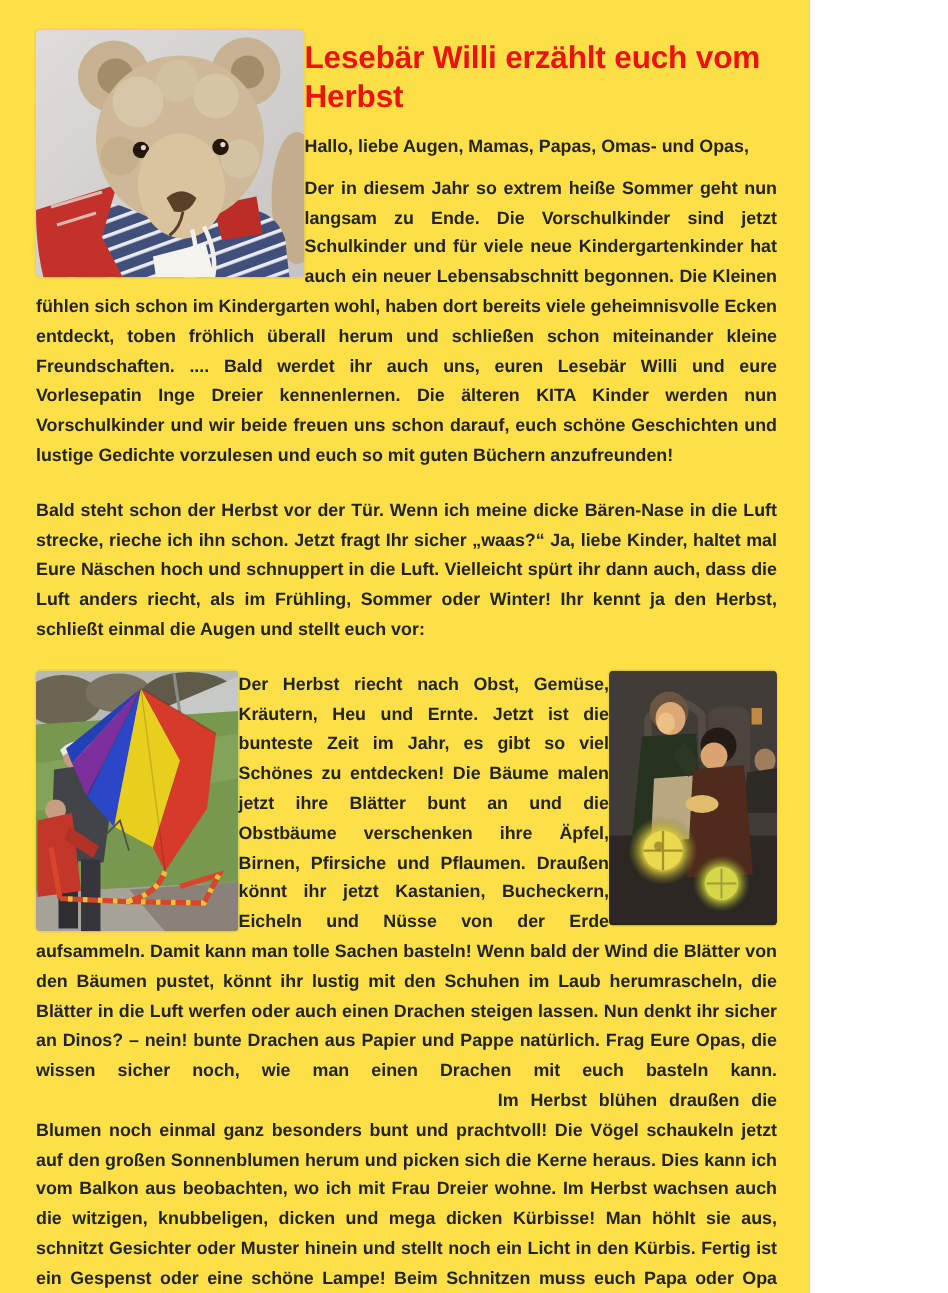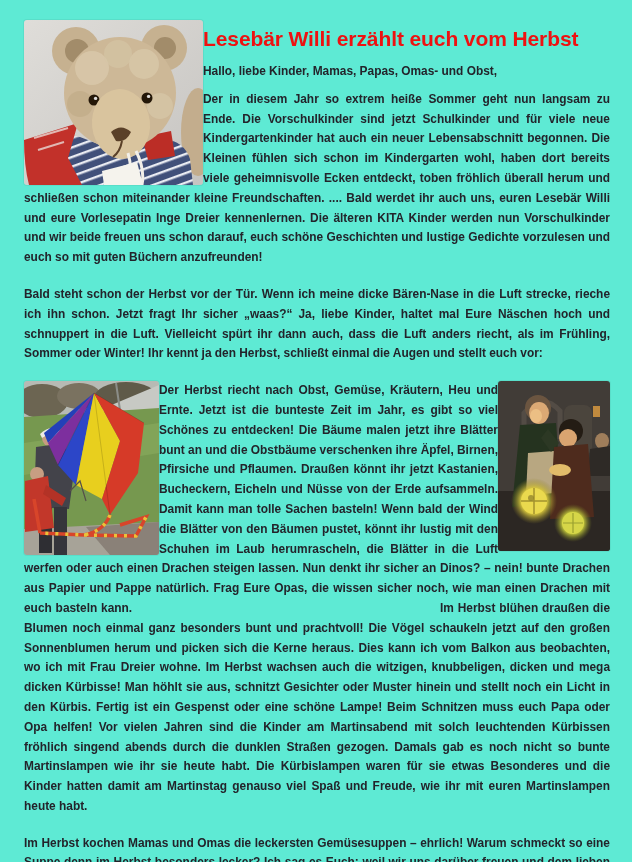--- a/index.html
+++ b/index.html
@@ -1,19 +1,19 @@
 <!DOCTYPE html>
 <html lang="de"><head>
 <meta charset="utf-8">
 <title>Lesebär Willi erzählt euch vom Herbst</title>
 <style>
   html,body{margin:0;padding:0;background:#ffffff;}
   .page{
-    width:632px;height:862px;box-sizing:border-box;position:relative;overflow:hidden;
-    background:#5eead4;
+    width:540px;height:862px;box-sizing:border-box;position:relative;overflow:hidden;
+    background:#fde047;
     padding:20px 22px 0 24px;
     font-family:"Liberation Sans","DejaVu Sans",sans-serif;
     font-weight:700;
     color:#23242b;
     font-size:11.9px;
     line-height:19.8px;
     text-align:justify;
   }
   .title{
     font-size:21px;line-height:26px;font-weight:700;
@@ -73,21 +73,21 @@
       <path d="M87 112 Q97 103 107 112 Q102 123 92 121 Z" fill="#5a4028"></path>
       <path d="M98 121 Q96 132 89 137" stroke="#5a4028" stroke-width="2" fill="none"></path>
       <path d="M104 133 Q109 150 104 165" stroke="#f2efe8" stroke-width="3" fill="none"></path>
       <path d="M112 131 Q121 149 118 165" stroke="#f2efe8" stroke-width="3" fill="none"></path>
       <path d="M78 151 L113 142 L119 165 L80 165 Z" fill="#f5f3ed"></path>
     </svg>
   </figure>
 
   <h1 class="title">Lesebär Willi erzählt euch vom Herbst</h1>
 
-  <div class="para greeting">Hallo, liebe Kinder, Mamas, Papas, Omas- und Obst,</div>
+  <div class="para greeting">Hallo, liebe Augen, Mamas, Papas, Omas- und Opas,</div>
 
   <div class="para">Der in diesem Jahr so extrem heiße Sommer geht nun langsam zu Ende. Die Vorschulkinder sind jetzt Schulkinder und für viele neue Kindergartenkinder hat auch ein neuer Lebensabschnitt begonnen. Die Kleinen fühlen sich schon im Kindergarten wohl, haben dort bereits viele geheimnisvolle Ecken entdeckt, toben fröhlich überall herum und schließen schon miteinander kleine Freundschaften. .... Bald werdet ihr auch uns, euren Lesebär Willi und eure Vorlesepatin Inge Dreier kennenlernen. Die älteren KITA Kinder werden nun Vorschulkinder und wir beide freuen uns schon darauf, euch schöne Geschichten und lustige Gedichte vorzulesen und euch so mit guten Büchern anzufreunden!</div>
 
   <div class="para">Bald steht schon der Herbst vor der Tür. Wenn ich meine dicke Bären-Nase in die Luft strecke, rieche ich ihn schon. Jetzt fragt Ihr sicher „waas?“ Ja, liebe Kinder, haltet mal Eure Näschen hoch und schnuppert in die Luft. Vielleicht spürt ihr dann auch, dass die Luft anders riecht, als im Frühling, Sommer oder Winter! Ihr kennt ja den Herbst, schließt einmal die Augen und stellt euch vor:</div>
 
   <div class="para harvest">
 
     
     <figure class="photo kite" title="Foto: Opa und Kind lassen einen bunten Regenbogen-Drachen steigen">
       <svg viewBox="0 0 135 174" role="img">

